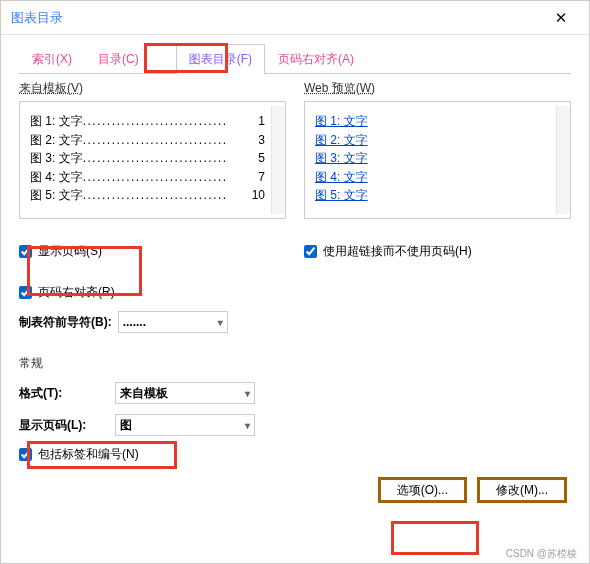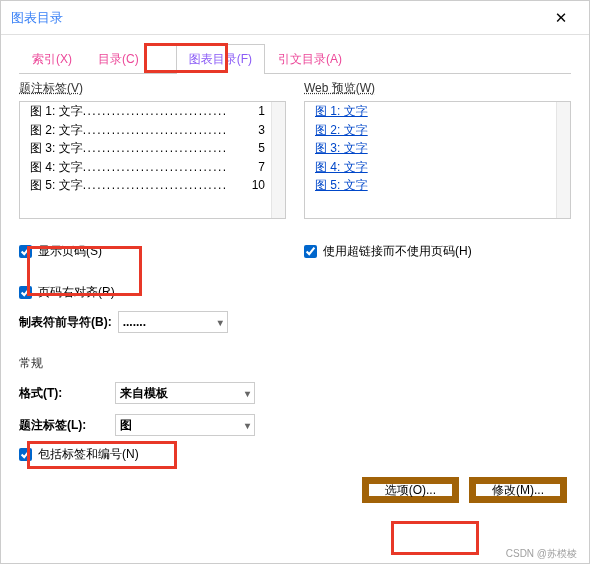--- a/index.html
+++ b/index.html
@@ -8,64 +8,64 @@
     .titlebar { height: 34px; display: flex; align-items: center; padding: 0 10px; border-bottom: 1px solid #e0e0e0; }
     .titlebar-title { font-size: 13px; color: #3b82f6; flex: 1; }
     .close-btn { width: 36px; height: 30px; display: flex; align-items: center; justify-content: center; font-size: 15px; cursor: pointer; }
     .content { padding: 8px 18px 0 18px; }
     .tabs { display: flex; border-bottom: 1px solid #ccc; margin-bottom: 6px; }
     .tab { padding: 6px 12px; font-size: 12px; color: #ec4899; cursor: pointer; border: 1px solid transparent; border-bottom: none; position: relative; top: 1px; }
     .tab.active { color: #8b5cf6; border-color: #ccc; background: #fff; margin-left: 24px; }
     .preview-row { display: flex; gap: 18px; margin-top: 4px; }
     .preview-col { flex: 1; }
     .preview-label { font-size: 12px; color: #333; margin-bottom: 4px; text-decoration: underline; text-decoration-style: dotted; }
-    .preview-box { border: 1px solid #ccc; height: 118px; padding: 0 10px; font-size: 12px; background: #fff; overflow: hidden; display: flex; }
+    .preview-box { border: 1px solid #ccc; height: 118px; padding: 10px 10px; font-size: 12px; background: #fff; overflow: hidden; display: flex; }
     .preview-inner { flex: 1; }
     .preview-scroll { width: 14px; background: #f5f5f5; border-left: 1px solid #e5e5e5; margin: -6px -10px -6px 6px; }
     .print-line { display: flex; white-space: nowrap; line-height: 1.55; }
     .dots { flex: 1; overflow: hidden; letter-spacing: 1.5px; }
     .pn { text-align: right; }
     .web-line { line-height: 1.55; }
     .web-line a { color: #0047c9; text-decoration: underline; }
     .checkbox-row { display: flex; align-items: center; margin-top: 24px; font-size: 12px; }
     .checkbox-row input { margin-right: 6px; accent-color: #0066cc; }
     .checkbox-row label { cursor: pointer; }
     .field-row { display: flex; align-items: center; margin-top: 10px; font-size: 12px; gap: 6px; font-weight: bold; }
     .field-row label { min-width: 90px; }
     .select { border: 1px solid #ccc; height: 22px; font-size: 12px; padding: 0 4px; background: #fff; display: flex; align-items: center; justify-content: space-between; cursor: pointer; }
     .select .val { flex: 1; }
     .chev { font-size: 10px; color: #666; }
     .section-lbl { font-size: 12px; margin-top: 22px; color: #333; }
     .buttons-right { position: absolute; right: 22px; bottom: 60px; display: flex; gap: 10px; }
     .buttons-bottom { position: absolute; right: 22px; bottom: 14px; display: flex; gap: 10px; }
-    .btn { height: 26px; padding: 0 16px; border: 7px solid #a16207; background: #fdfdfd; font-size: 12px; cursor: pointer; display: flex; align-items: center; }
+    .btn { height: 26px; padding: 0 16px; border: 3px solid #a16207; background: #fdfdfd; font-size: 12px; cursor: pointer; display: flex; align-items: center; }
     .btn.primary { border: 1px solid #999; }
     .hl { position: absolute; border: 3px solid #e83828; pointer-events: none; }
     .watermark { position: absolute; right: 12px; bottom: 2px; font-size: 10px; color: #a0a0a0; }
   </style>
 </head>
 <body>
 
 <div class="dialog">
   <div class="titlebar">
     <div class="titlebar-title">图表目录</div>
     <div class="close-btn">✕</div>
   </div>
 
   <div class="content">
     <div class="tabs">
       <div class="tab">索引(X)</div>
       <div class="tab">目录(C)</div>
       <div class="tab active">图表目录(F)</div>
-      <div class="tab">引文目录(A)</div>
+      <div class="tab">页码右对齐(A)</div>
     </div>
 
     <div class="preview-row">
       <div class="preview-col">
-        <div class="preview-label"><span>题注标签(V)</span></div>
+        <div class="preview-label"><span>来自模板(V)</span></div>
         <div class="preview-box">
           <div class="preview-inner">
             <div class="print-line">
                 <span>图 1: 文字</span>
                 <span class="dots">..............................</span>
                 <span class="pn">1</span>
               </div>
             <div class="print-line">
                 <span>图 2: 文字</span>
                 <span class="dots">..............................</span>
@@ -130,21 +130,21 @@
 
     <div class="field-row">
       <label>格式(T):</label>
       <div class="select" style="width:140px">
         <span class="val">来自模板</span>
         <span class="chev">▾</span>
       </div>
     </div>
 
     <div class="field-row">
-      <label>题注标签(L):</label>
+      <label>显示页码(L):</label>
       <div class="select" style="width:140px">
         <span class="val">图</span>
         <span class="chev">▾</span>
       </div>
     </div>
 
     <div class="checkbox-row" style="margin-top:10px">
       <input type="checkbox" checked="" style="">
       <label>包括标签和编号(N)</label>
     </div>

